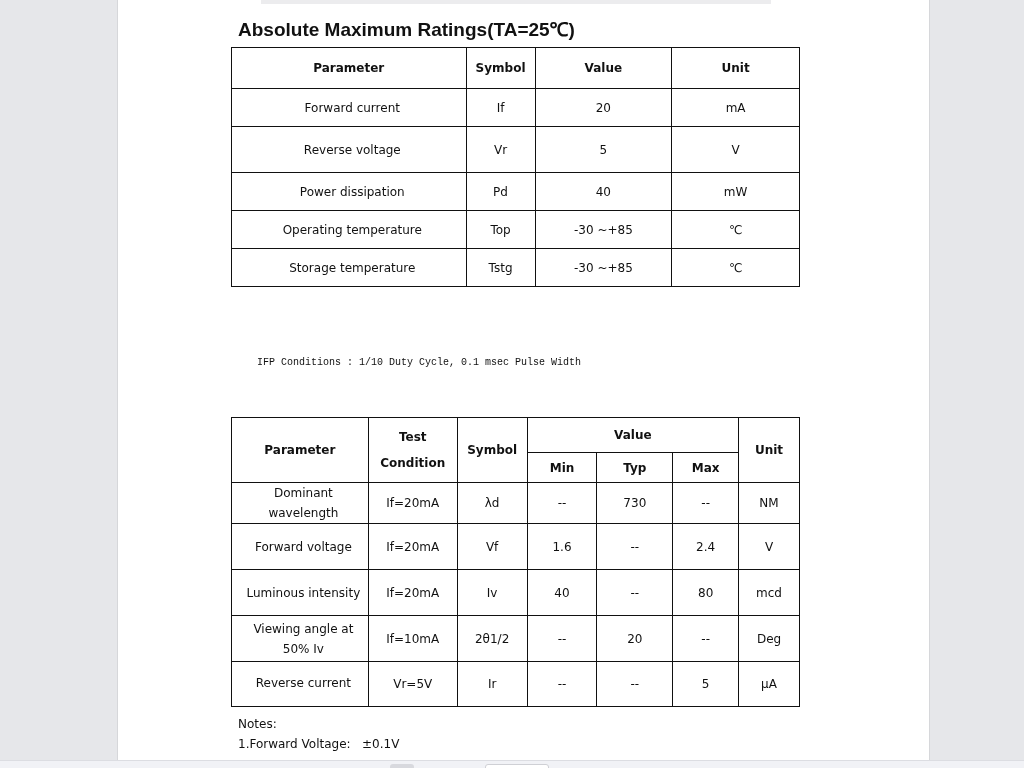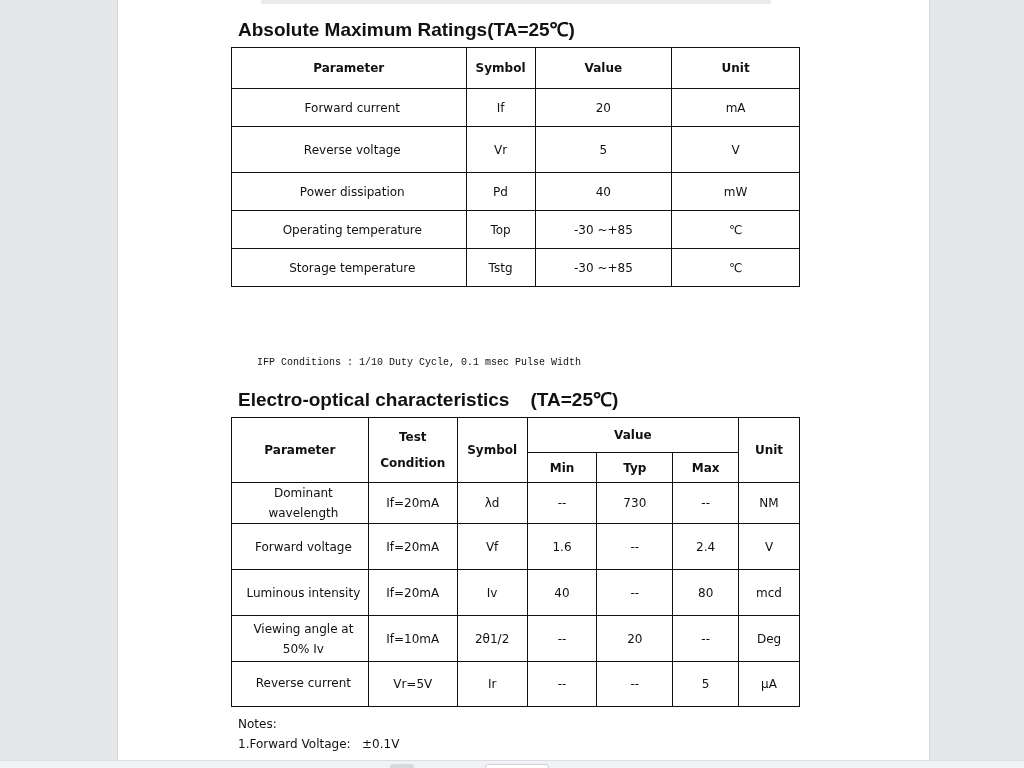--- a/index.html
+++ b/index.html
@@ -70,21 +70,20 @@
           <td class="left" style="height:34px">Storage temperature</td>
           <td>Tstg</td>
           <td>-30 ~+85</td>
           <td>℃</td>
         </tr>
   </tbody>
     </table>
 
   <div class="note" style="top:357px">IFP Conditions : 1/10 Duty Cycle, 0.1 msec Pulse Width</div>
 
-  <div class="h1" style="top:386px">Electro-optical characteristics    (TA=25℃)</div>
 
   <table class="t2">
     <colgroup>
         <col style="width:137px">
         <col style="width:89px">
         <col style="width:70px">
         <col style="width:70px">
         <col style="width:76px">
         <col style="width:66px">
         <col style="width:61px">

